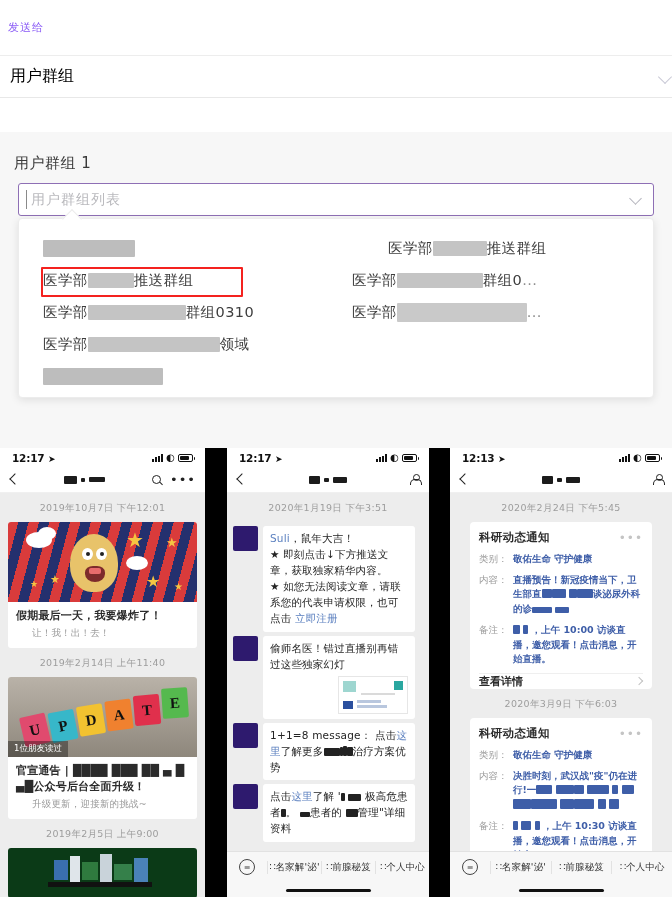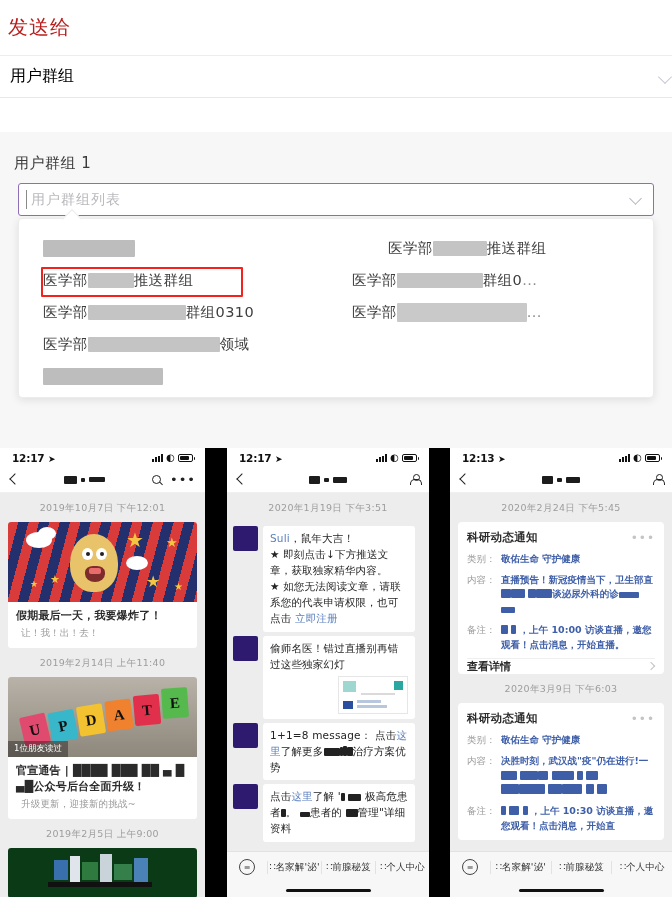--- a/index.html
+++ b/index.html
@@ -12,21 +12,21 @@
   .page { position: relative; width: 672px; height: 897px; }
 
   
   .admin { position: absolute; left:0; top:0; width: 672px; height: 448px; background:#fff; overflow:hidden; }
 
   .send-to-bar {
     height: 56px; background:#fff;
     display:flex; align-items:center; padding-left: 8px;
     border-bottom: 1px solid #ededed;
   }
-  .send-to-title { font-size: 20px; color:#b91c1c; letter-spacing:1px; }
+  .send-to-title { font-size: 11px; color:#8b5cf6; letter-spacing:1px; }
 
   .group-select-row {
     height: 42px; background:#fff; display:flex; align-items:center;
     padding: 0 8px 0 10px; border-bottom: 1px solid #e8e8e8;
     justify-content: space-between;
   }
   .chev-corner { width:14px; height:14px; position:relative; margin-right:-10px; }
   .chev-corner::after{
     content:""; position:absolute; left:0; top:2px; width:9px; height:9px;
     border-right:1.5px solid #c9c9d6; border-bottom:1.5px solid #c9c9d6;
@@ -117,40 +117,40 @@
   
   .artcard { background:#fff; margin: 0 8px; border-radius:3px; overflow:hidden; }
   .artimg { height:80px; position:relative; }
   .art1 { background:
       repeating-linear-gradient(105deg,#d93b3b 0 10px,#24306e 10px 20px);
   }
   .blob { position:absolute; background:#e8c36a; border-radius:50% 50% 45% 45%; }
   .star { position:absolute; color:#f5c542; font-size:15px; line-height:1; }
   .cloud { position:absolute; background:#fff; border-radius:50%; }
   .arttitle { font-size:11px; font-weight:bold; color:#2b2b2b; padding:6px 8px 0; line-height:1.45; letter-spacing:.2px; }
-  .artsub { font-size:9.5px; color:#9a9a9a; padding:3px 13px 8px; letter-spacing:.2px; }
+  .artsub { font-size:9.5px; color:#9a9a9a; padding:3px 24px 8px; letter-spacing:.2px; }
   .readtag { position:absolute; left:0; bottom:0; background:rgba(0,0,0,.35); color:#fff; font-size:8.5px; padding:2px 6px; }
   .art2 { background: linear-gradient(180deg,#b9b2a8,#8e877c); }
   .cube { position:absolute; width:26px; height:30px; border-radius:2px; display:flex; align-items:center; justify-content:center;
           color:#111; font-weight:bold; font-size:15px; font-family:"Liberation Serif", serif; }
   .art3 { background:#0b3a17; }
   .px { position:absolute; }
 
   
   .chatrow { display:flex; padding: 4px 8px 0 6px; align-items:flex-start; gap:5px; }
   .avatar { width:25px; height:25px; background:#2e1a6e; border-radius:2px; flex:0 0 25px; }
   .bubble { background:#fff; border-radius:3px; padding:5px 7px; font-size:10.5px; color:#242424; line-height:1.52; letter-spacing:.2px; position:relative; max-width:152px; }
   .bubble::before{content:"";position:absolute;left:-4px;top:7px;width:0;height:0;border:4px solid transparent;border-right-color:#fff;}
   .lnk { color:#5a7fbf; }
   .blk { display:inline-block; background:#222; height:8px; vertical-align:-1px; border-radius:1px; }
   .thumb { width:70px; height:38px; background:#fff; border:1px solid #e6e6e6; margin-top:3px; margin-left:auto; position:relative; }
   .photo { width:74px; height:48px; background:#111; border-radius:2px; position:relative; overflow:hidden; }
 
   
-  .notecard { background:#fff; margin:0 8px; border-radius:4px; padding:8px 9px 0; }
+  .notecard { background:#fff; margin:0 20px; border-radius:4px; padding:8px 9px 0; }
   .nc-head { display:flex; align-items:center; justify-content:space-between; padding-bottom:7px; }
   .nc-title { font-size:11.5px; font-weight:bold; color:#2b2b2b; letter-spacing:.3px; }
   .nc-dots { color:#c4c4c4; font-size:12px; line-height:4px; letter-spacing:1px; }
   .nc-row { display:flex; font-size:9.5px; line-height:1.55; padding-bottom:6px; }
   .nc-k { color:#9b9b9b; width:34px; flex:0 0 34px; }
   .nc-v { color:#3e5ea8; font-weight:bold; flex:1; }
   .nc-foot { border-top:1px solid #efefef; display:flex; align-items:center; justify-content:space-between; padding:0 0; }
   .nc-foot span { font-size:11px; font-weight:bold; color:#2b2b2b; }
   .fchev { width:7px; height:7px; position:relative; }
   .fchev::after{content:"";position:absolute;left:0;top:0;width:5px;height:5px;border-right:1.2px solid #c2c2c2;border-bottom:1.2px solid #c2c2c2;transform:rotate(-45deg);}

